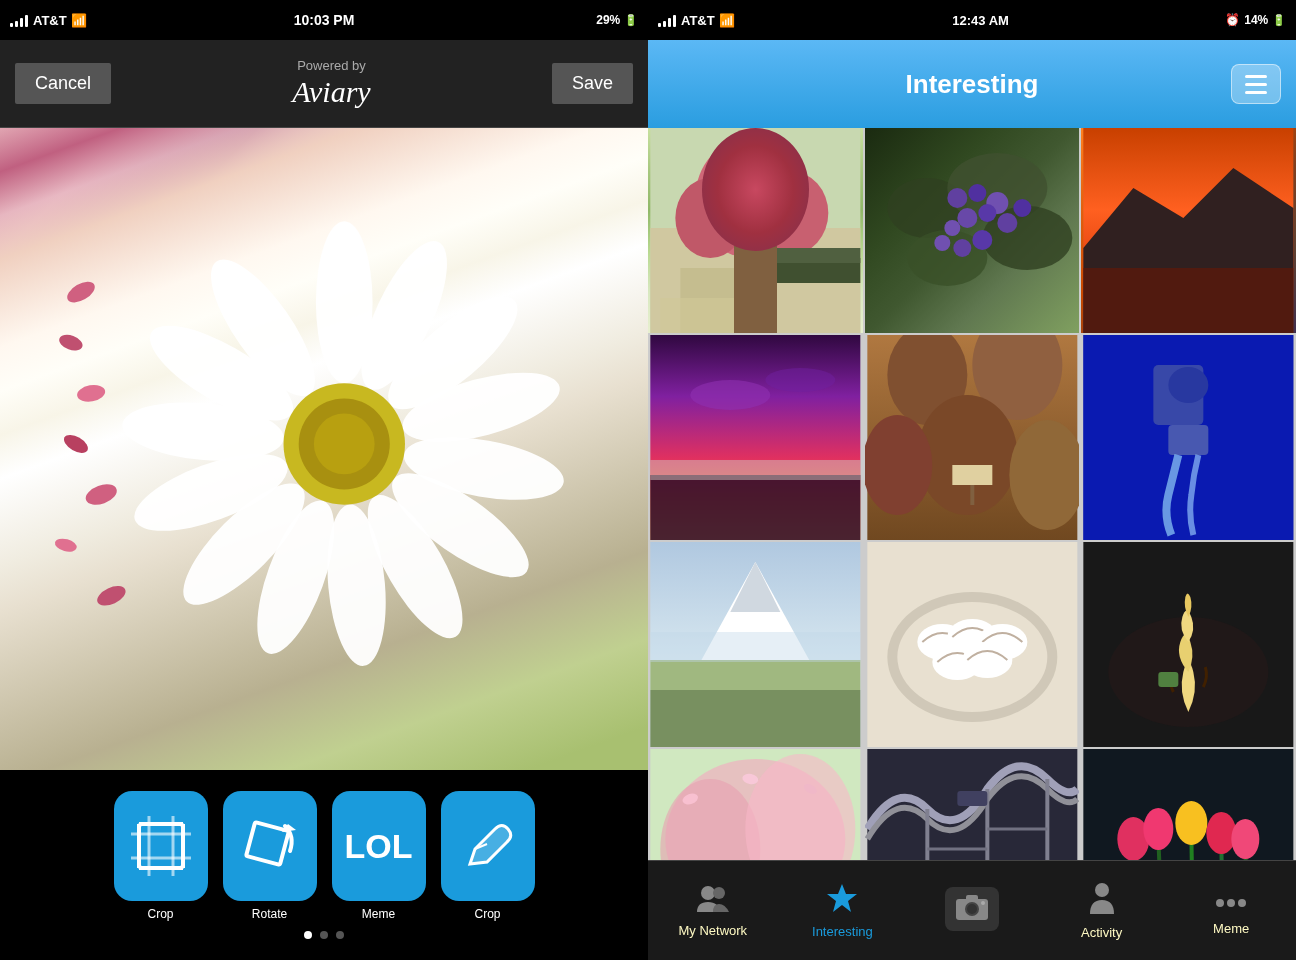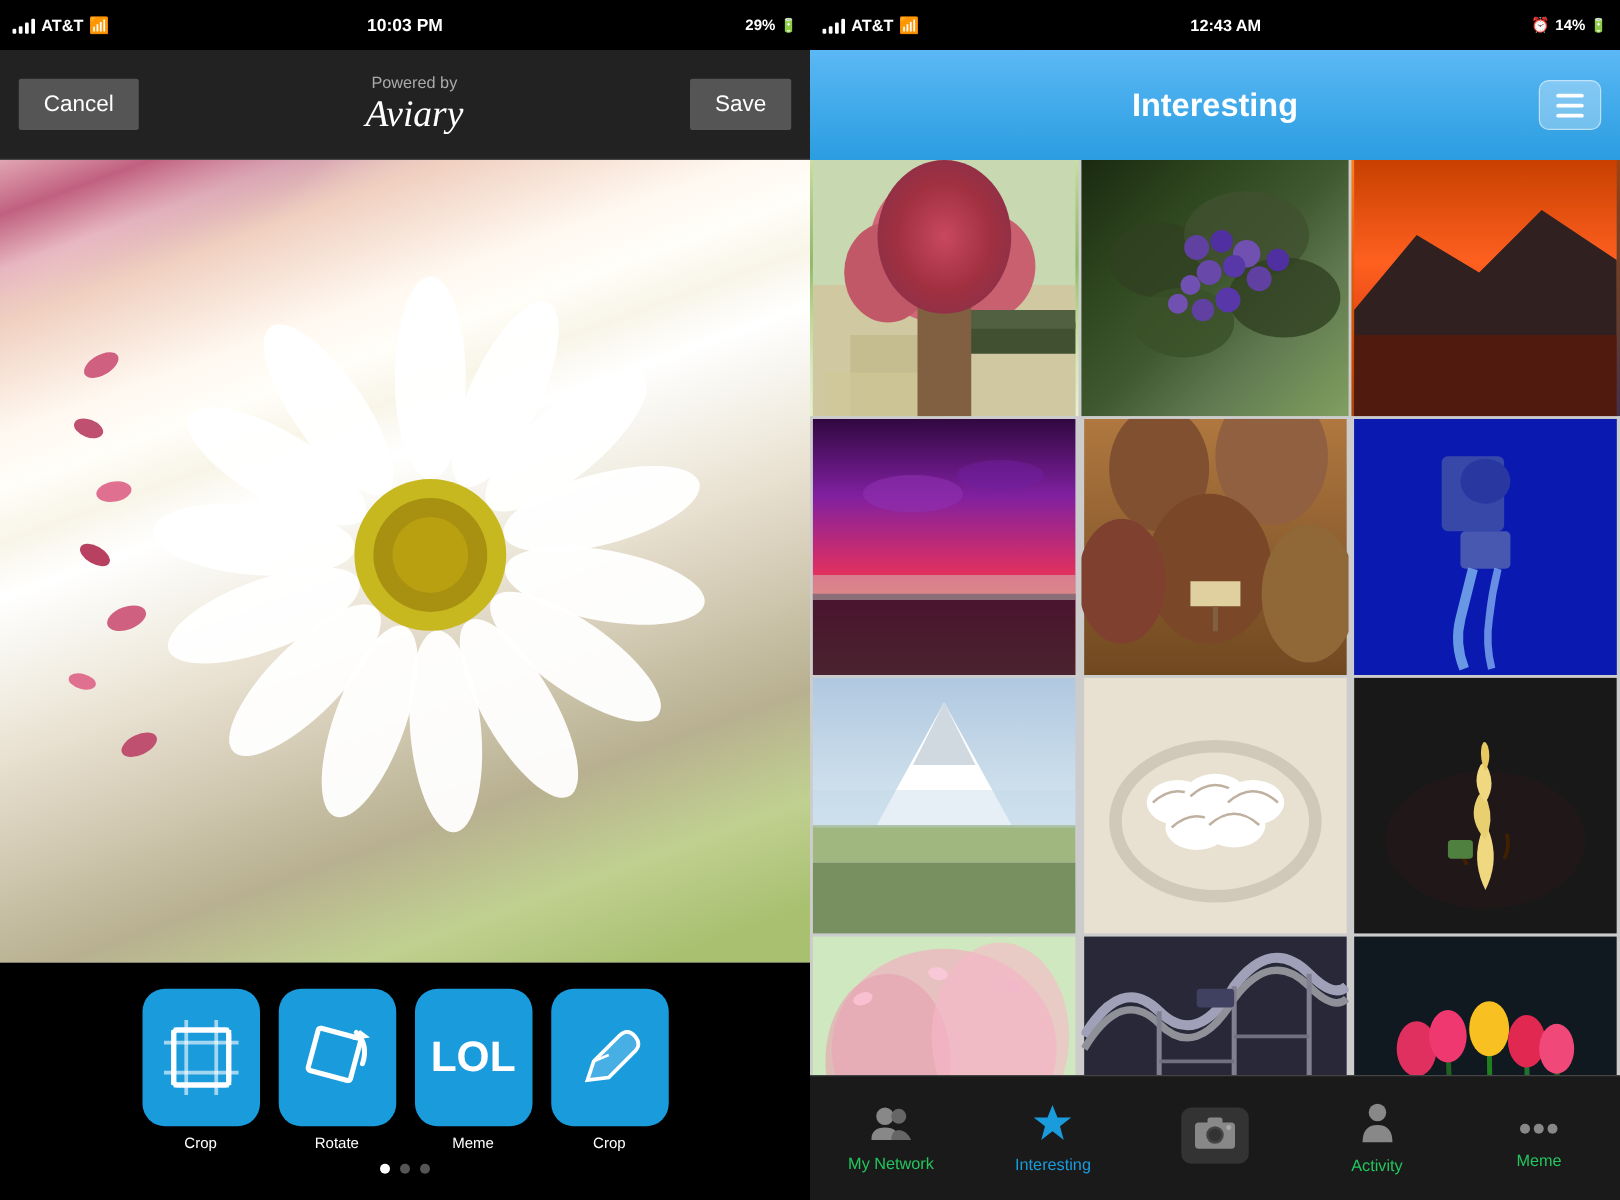--- a/index.html
+++ b/index.html
@@ -233,21 +233,21 @@
       flex: 1;
       padding: 8px 0;
     }
     .nav-icon {
       font-size: 28px;
       color: #888;
     }
     .nav-icon.active { color: #1a9bdc; }
     .nav-label {
       font-size: 13px;
-      color: #22c55e;
+      color: #fef9c3;
     }
     .nav-label.active { color: #1a9bdc; }
 
     
     .signal { display: flex; align-items: flex-end; gap: 2px; height: 14px; }
     .signal-bar { background: #fff; border-radius: 1px; width: 3px; }
     .signal-bar:nth-child(1) { height: 4px; }
     .signal-bar:nth-child(2) { height: 6px; }
     .signal-bar:nth-child(3) { height: 9px; }
     .signal-bar:nth-child(4) { height: 12px; }

